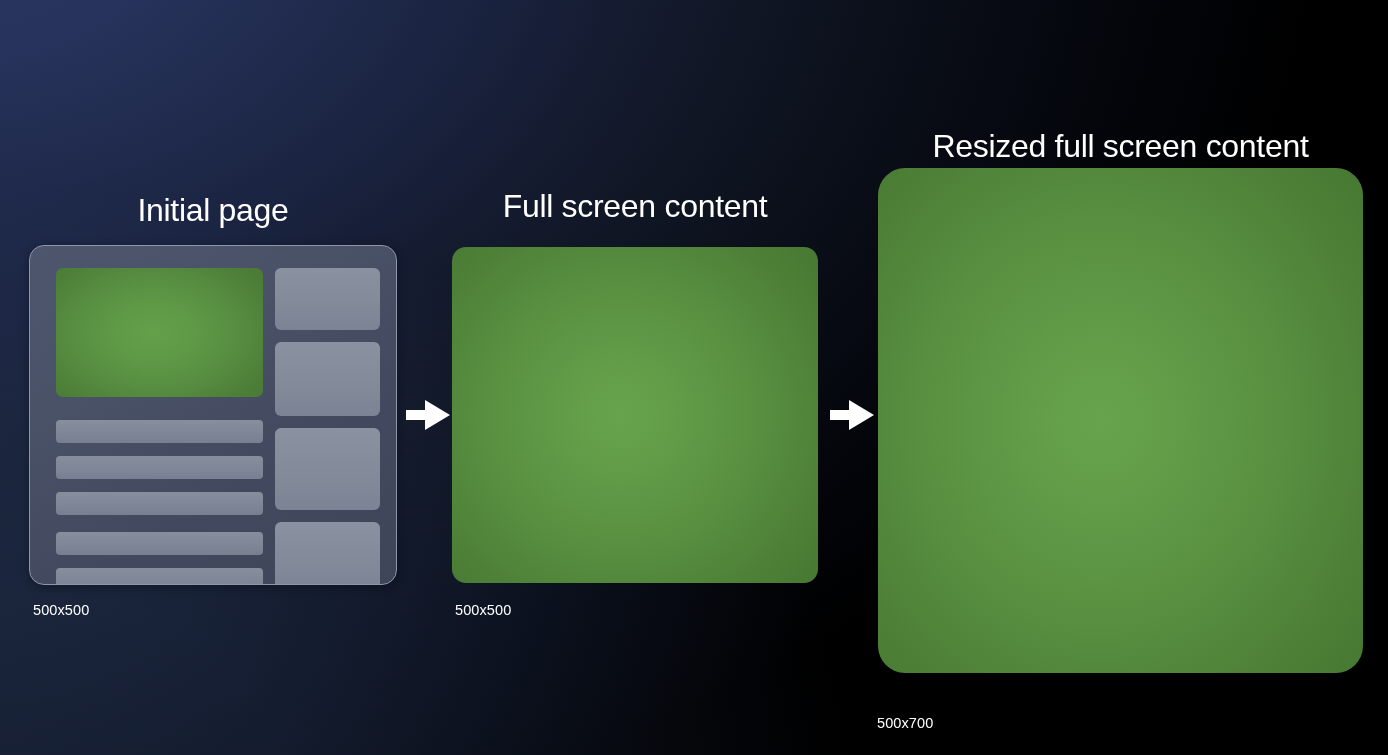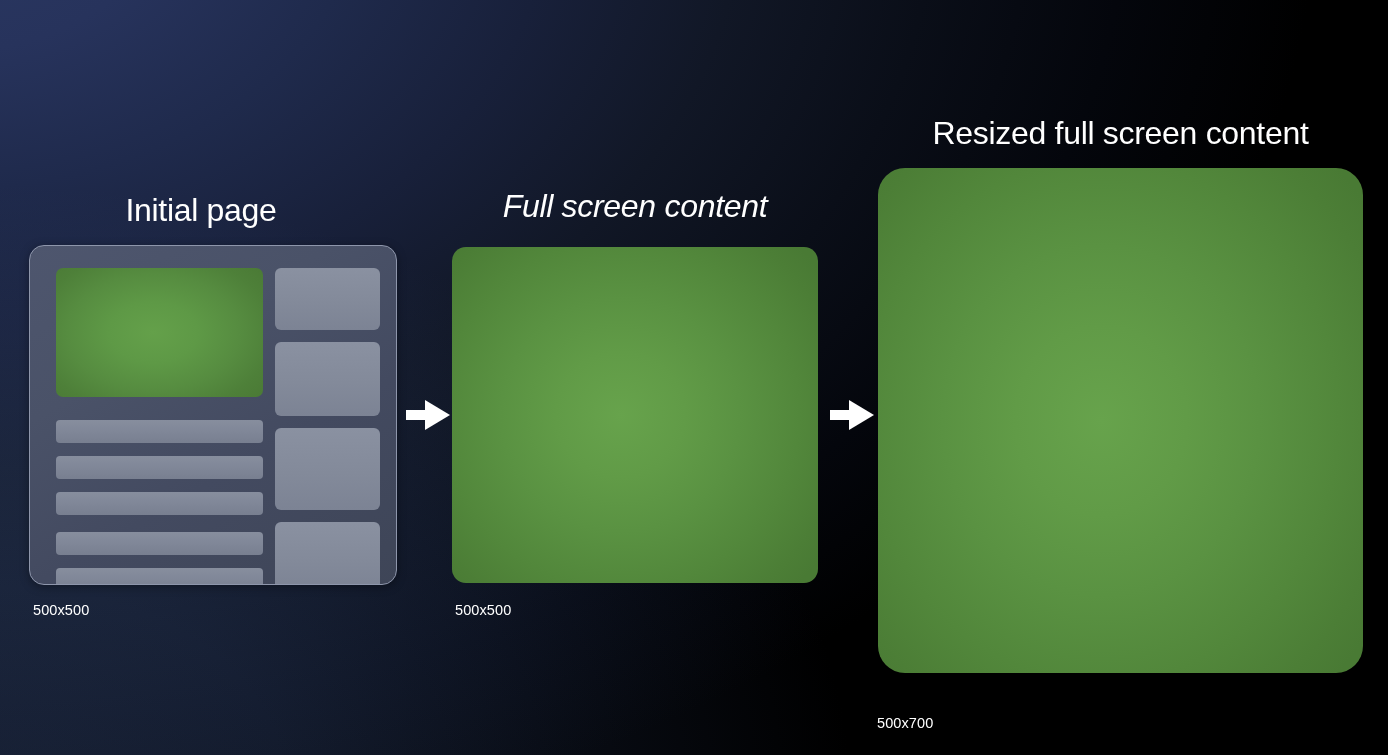--- a/index.html
+++ b/index.html
@@ -169,21 +169,21 @@
   #arrow-1 { left: 406px; top: 400px; }
   #arrow-2 { left: 830px; top: 400px; }
 </style>
 </head>
 <body>
 
 <div id="stage">
 
   <div class="group">
 
-    <div class="heading" style="left:17px; top:194px; width:368px;">Initial page</div>
+    <div class="heading" style="left:29px; top:194px; width:368px;">Initial page</div>
 
     <div id="initial-card">
       <div id="initial-card-inner">
 
         <div class="thumb-green"></div>
 
         <div class="bar" style="top:152px;"></div>
         <div class="bar" style="top:188px;"></div>
         <div class="bar" style="top:224px;"></div>
         <div class="bar" style="top:264px;"></div>
@@ -200,34 +200,34 @@
     <div class="size-label" style="left:33px; top:603px;">500x500</div>
   </div>
 
   <div class="arrow" id="arrow-1">
     <div class="shaft"></div>
     <div class="head"></div>
   </div>
 
   <div class="group">
 
-    <div class="heading" style="left:452px; top:190px; width:366px;font-style:italic;">Full screen content</div>
+    <div class="heading" style="left:452px; top:190px; width:366px;">Full screen content</div>
 
     <div class="green-panel" id="full-screen-panel"></div>
 
     <div class="size-label" style="left:455px; top:603px;">500x500</div>
   </div>
 
   <div class="arrow" id="arrow-2">
     <div class="shaft"></div>
     <div class="head"></div>
   </div>
 
   <div class="group">
 
-    <div class="heading" style="left:878px; top:117px; width:485px;">Resized full screen content</div>
+    <div class="heading" style="left:878px; top:130px; width:485px;">Resized full screen content</div>
 
     <div class="green-panel" id="resized-panel"></div>
 
     <div class="size-label" style="left:877px; top:716px;">500x700</div>
   </div>
 
 </div>
 
 </body></html>

